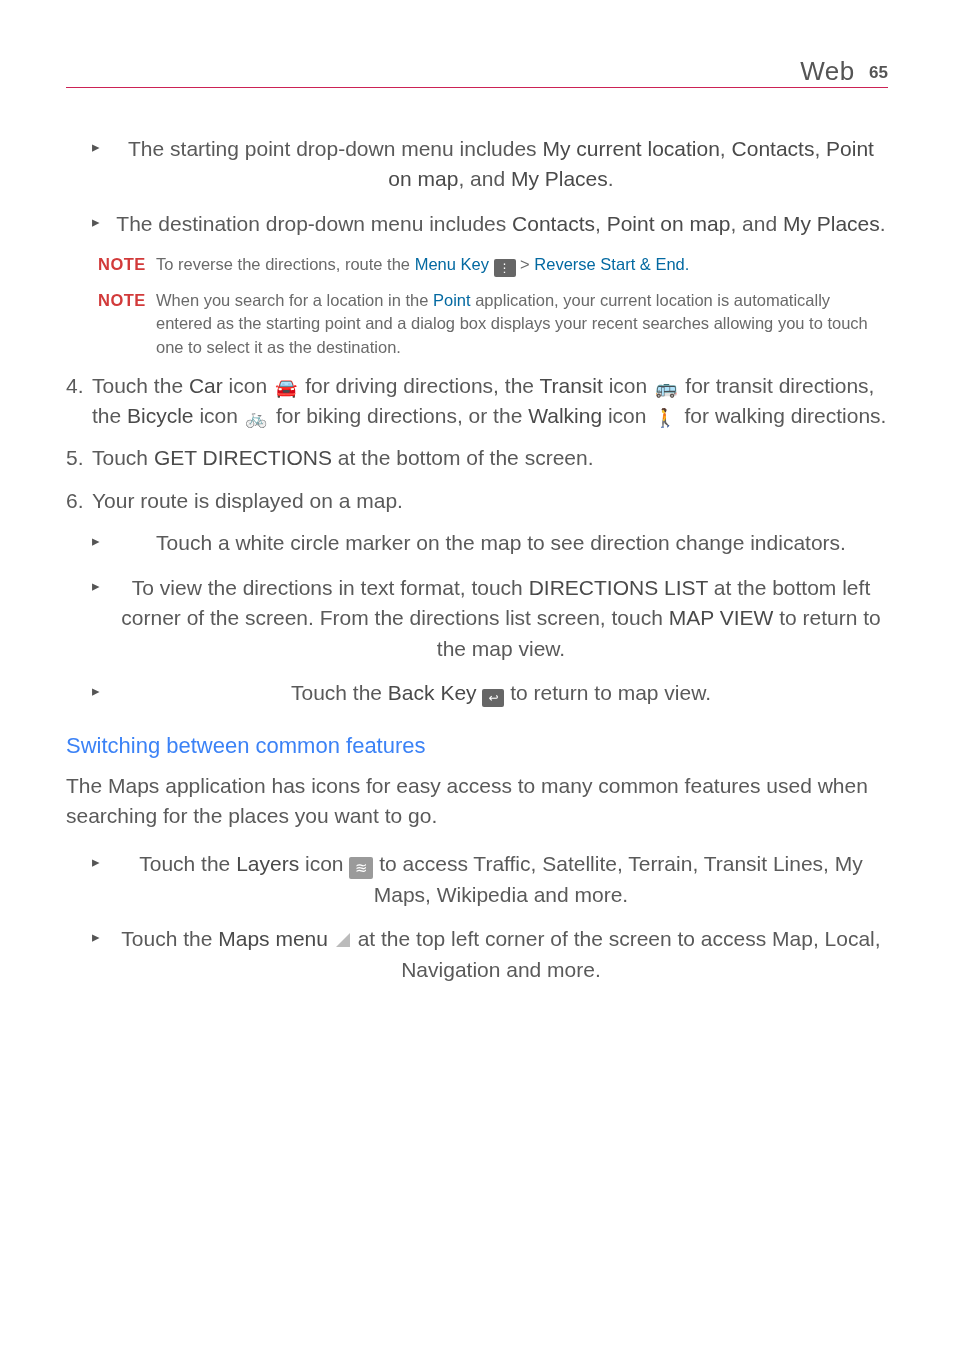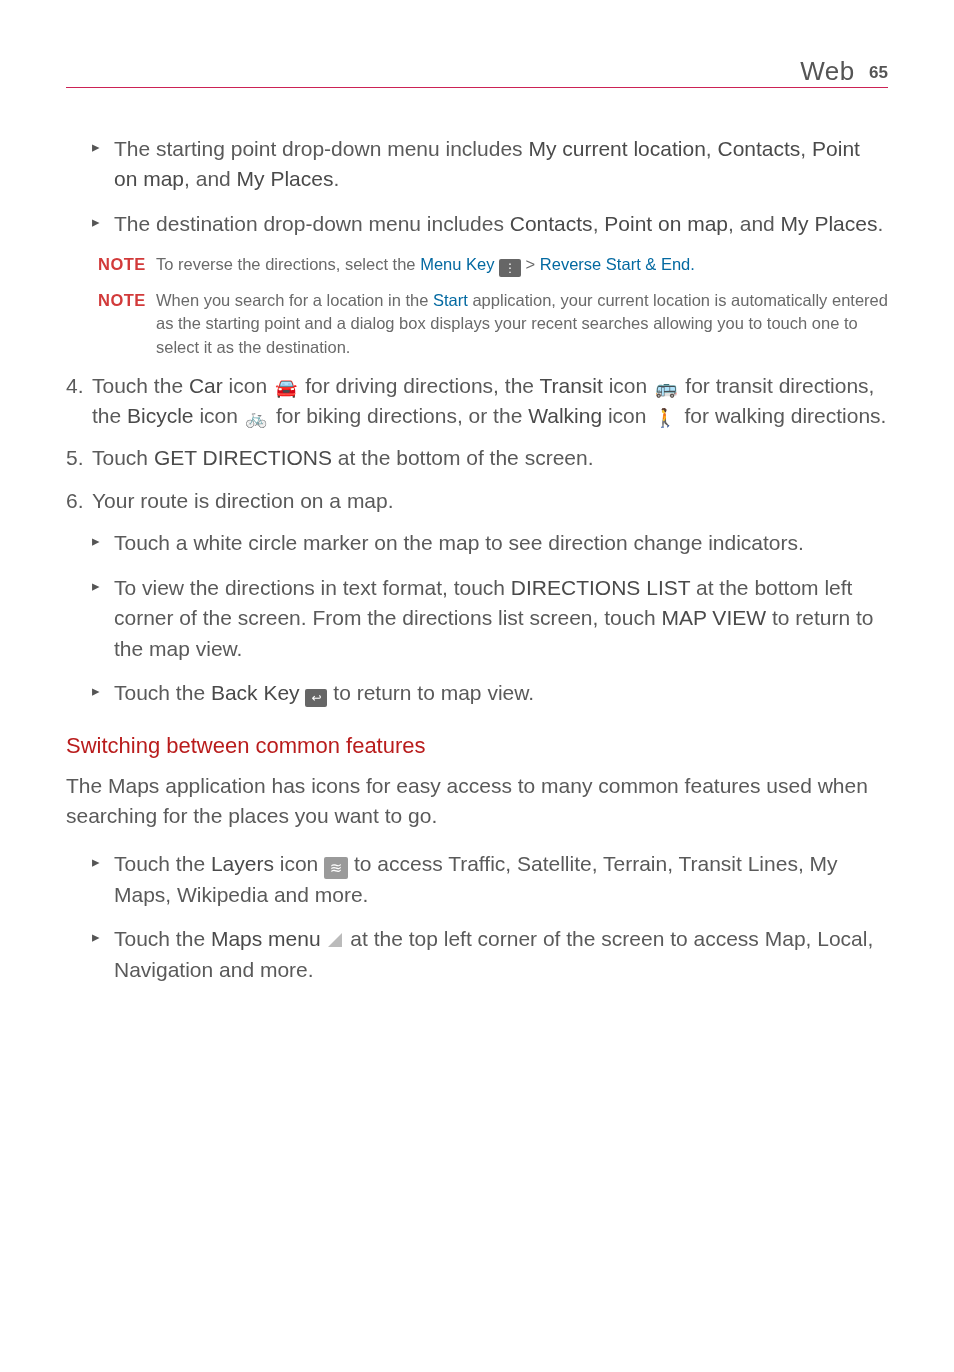--- a/index.html
+++ b/index.html
@@ -41,20 +41,21 @@
   }
   .arrow-list {
     list-style: none;
     padding: 0;
     margin: 0 0 0 26px;
   }
   .arrow-list > li {
     position: relative;
     padding-left: 22px;
     margin-bottom: 14px;
+    text-align: center;
   }
   .arrow-list > li::before {
     content: "▸";
     position: absolute;
     left: 0;
     top: 2px;
     color: #555;
     font-size: 15px;
   }
   .num-row {
@@ -105,21 +106,21 @@
   }
   .maps-tri {
     display:inline-block;
     width:0;height:0;
     border-left:14px solid transparent;
     border-bottom:14px solid #bbb;
     vertical-align:-1px;
     margin:0 2px;
   }
   .subheading {
-    color: #b91c1c;
+    color: #3b82f6;
     font-size: 22px;
     font-weight: 500;
     margin: 24px 0 12px 0;
   }
   .section-para { margin: 0 0 18px 0; }
   .nested { margin-left:26px; }
 </style>
 </head>
 <body>
 
@@ -135,50 +136,50 @@
       <span>The starting point drop-down menu includes </span><span class="bold">My current location</span><span>, </span><span class="bold">Contacts</span><span>, </span><span class="bold">Point on map</span><span>, and </span><span class="bold">My Places</span><span>.</span>
     </li>
     <li>
       <span>The destination drop-down menu includes </span><span class="bold">Contacts</span><span>, </span><span class="bold">Point on map</span><span>, and </span><span class="bold">My Places</span><span>.</span>
     </li>
   </ul>
 
   <div class="note-line">
     <span class="note-tag">NOTE</span>
     <span class="note-body">
-      <span>To reverse the directions, select the </span><span class="small-bold">Menu Key</span>
+      <span>To reverse the directions, route the </span><span class="small-bold">Menu Key</span>
       <span class="icon-box dark sm">⋮</span><span> &gt; </span><span class="small-bold">Reverse Start &amp; End.</span>
     </span>
   </div>
 
   <div class="note-line">
     <span class="note-tag">NOTE</span>
     <span class="note-body">
-      <span>When you search for a location in the </span><span class="small-bold">Start</span><span> application, your current location is automatically entered as the starting point and a dialog box displays your recent searches allowing you to touch one to select it as the destination.</span>
+      <span>When you search for a location in the </span><span class="small-bold">Point</span><span> application, your current location is automatically entered as the starting point and a dialog box displays your recent searches allowing you to touch one to select it as the destination.</span>
     </span>
   </div>
 
   <div class="num-row body-text">
     <div class="num-label">4.</div>
     <div class="num-content">
       <span>Touch the </span><span class="bold">Car</span><span> icon </span><span class="icon-inline">🚘</span><span> for driving directions, the </span><span class="bold">Transit</span><span> icon </span><span class="icon-inline">🚌</span><span> for transit directions, the </span><span class="bold">Bicycle</span><span> icon </span><span class="icon-inline">🚲</span><span> for biking directions, or the </span><span class="bold">Walking</span><span> icon </span><span class="icon-inline">🚶</span><span> for walking directions.</span>
     </div>
   </div>
 
   <div class="num-row body-text">
     <div class="num-label">5.</div>
     <div class="num-content">
       <span>Touch </span><span class="bold">GET DIRECTIONS</span><span> at the bottom of the screen.</span>
     </div>
   </div>
 
   <div class="num-row body-text">
     <div class="num-label">6.</div>
     <div class="num-content">
-      <span>Your route is direction on a map.</span>
+      <span>Your route is displayed on a map.</span>
     </div>
   </div>
 
   <ul class="arrow-list body-text nested">
     <li>
       <span>Touch a white circle marker on the map to see direction change indicators.</span>
     </li>
     <li>
       <span>To view the directions in text format, touch </span><span class="bold">DIRECTIONS LIST</span><span> at the bottom left corner of the screen. From the directions list screen, touch </span><span class="bold">MAP VIEW</span><span> to return to the map view.</span>
     </li>

